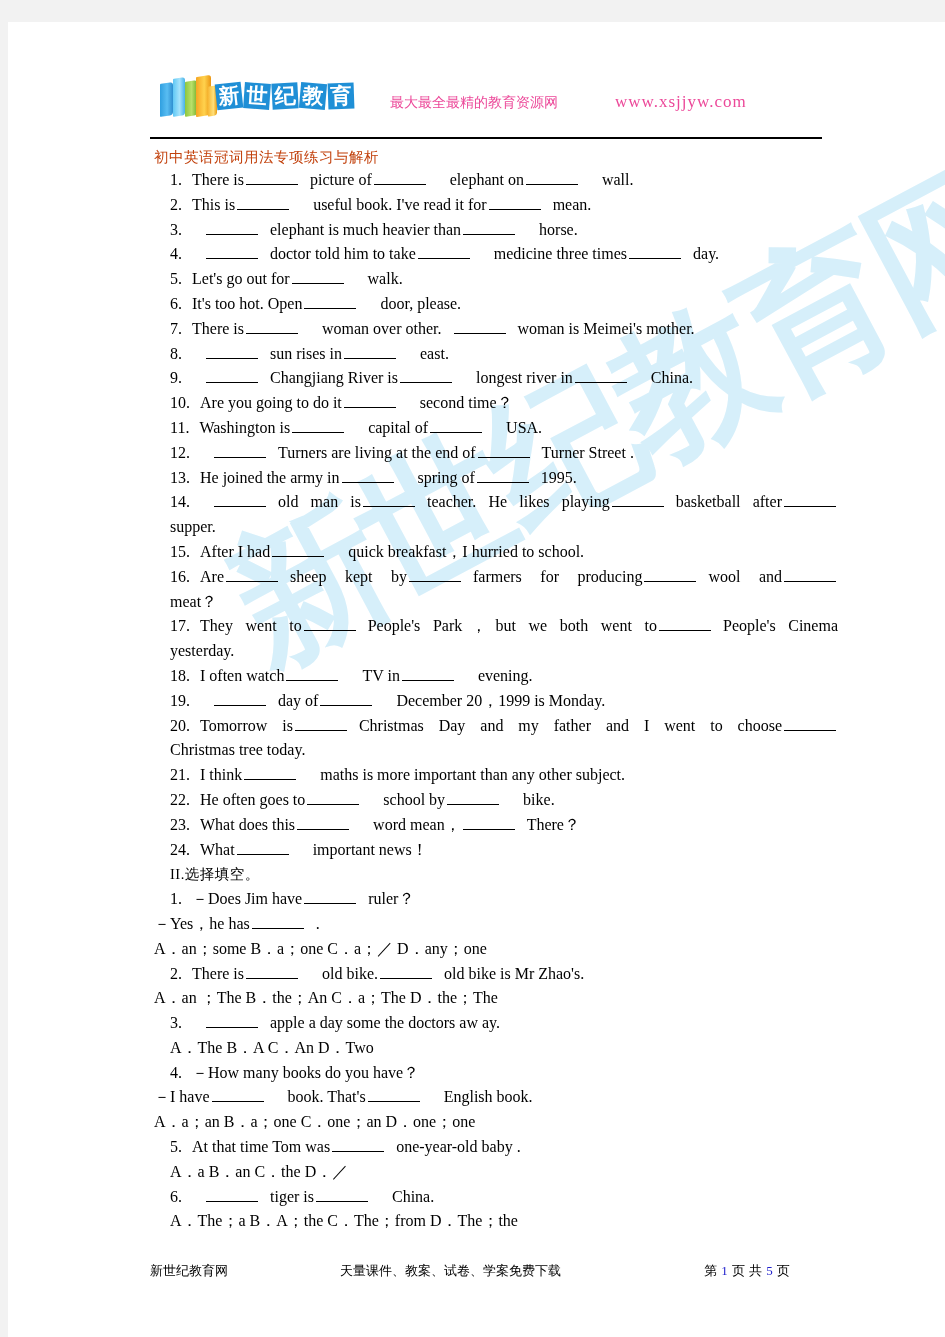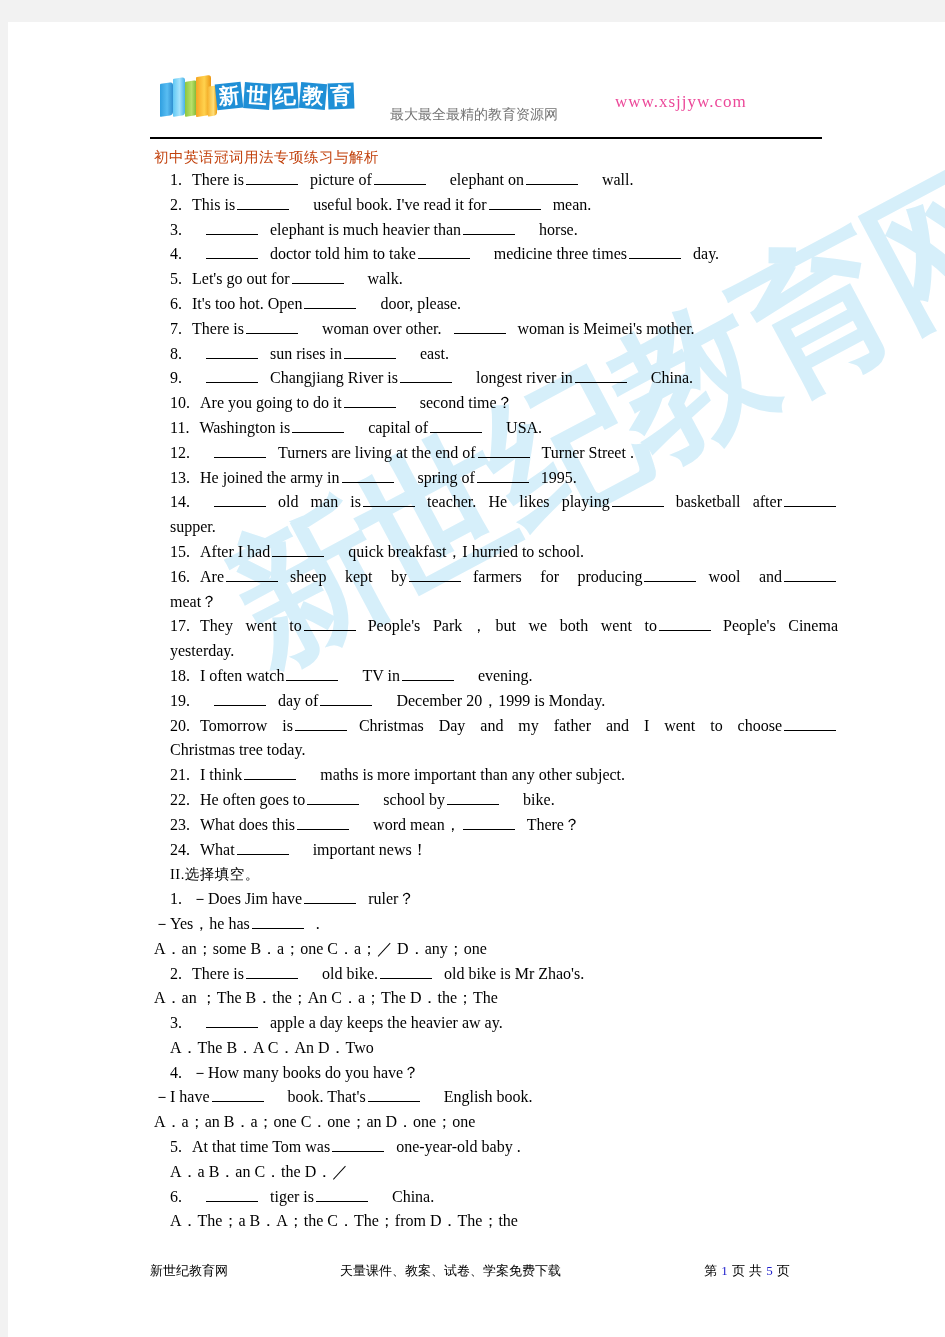--- a/index.html
+++ b/index.html
@@ -113,23 +113,22 @@
   .logo-char.c3 { transform: rotate(-3deg); margin-top: 10px; }
   .logo-char.c4 { transform: rotate(5deg);  margin-top: 13px; }
   .logo-char.c5 { transform: rotate(-2deg); margin-top: 11px; }
 
   .header-slogan {
     position: absolute;
     left: 240px;
     top: 38px;
     font-family: "DejaVu Sans", sans-serif;
     font-size: 14px;
-    color: #737373;
+    color: #ec4899;
     white-space: nowrap;
-    margin-top: 12px;
   }
   .header-url {
     position: absolute;
     left: 465px;
     top: 36px;
     font-family: "Liberation Serif", serif;
     font-size: 17px;
     letter-spacing: 1px;
     color: #ec4899;
     white-space: nowrap;
@@ -357,21 +356,21 @@
         <span>－Yes，he has</span><span class="blank"></span><span class="sp"></span><span>.</span>
       </div>
       <div class="line indent1">A．an；some    B．a；one    C．a；／    D．any；one</div>
 
       <div class="line">
         <span>2.</span><span class="sp"></span><span>There is</span><span class="blank"></span><span class="sp w"></span><span>old bike.</span><span class="blank"></span><span class="sp"></span><span>old bike is Mr Zhao's.</span>
       </div>
       <div class="line indent1">A．an ；The    B．the；An   C．a；The    D．the；The</div>
 
       <div class="line">
-        <span>3.</span><span class="sp w"></span><span class="blank"></span><span class="sp"></span><span>apple a day keeps the heavier aw ay.</span>
+        <span>3.</span><span class="sp w"></span><span class="blank"></span><span class="sp"></span><span>apple a day some the doctors aw ay.</span>
       </div>
       <div class="line">A．The     B．A     C．An     D．Two</div>
 
       <div class="line">
         <span>4.</span><span class="sp"></span><span>－How many books do you have？</span>
       </div>
       <div class="line indent1">
         <span>－I have</span><span class="blank"></span><span class="sp w"></span><span>book. That's</span><span class="blank"></span><span class="sp w"></span><span>English book.</span>
       </div>
       <div class="line indent1">A．a；an  B．a；one C．one；an    D．one；one</div>

